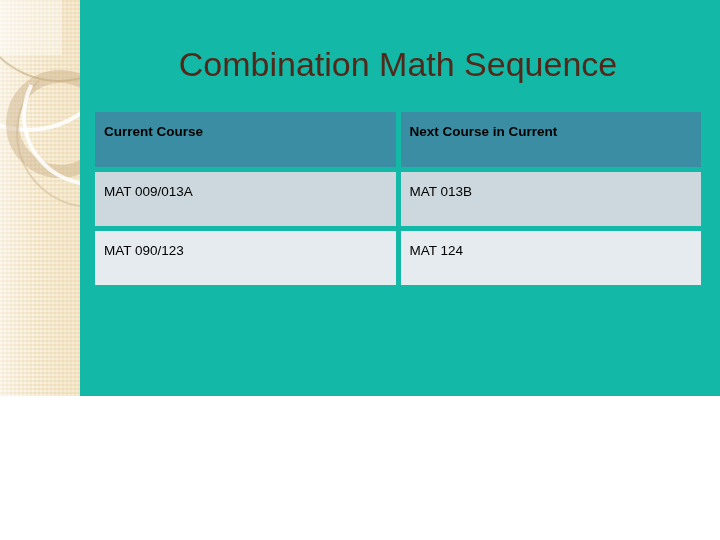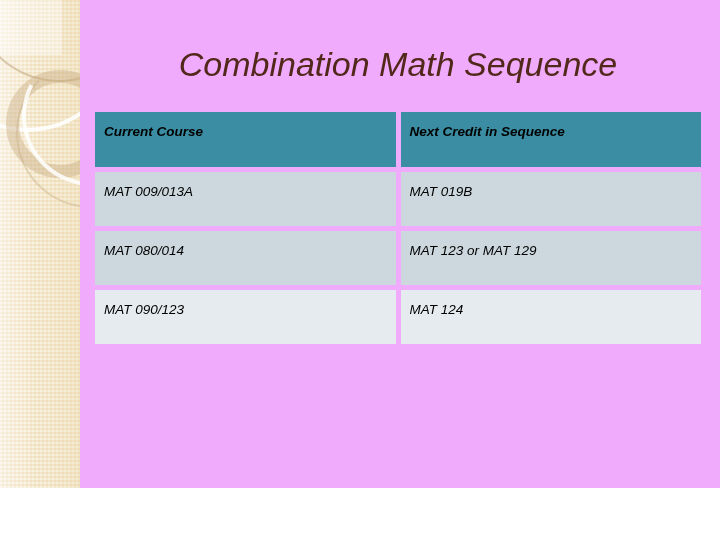--- a/index.html
+++ b/index.html
@@ -12,24 +12,23 @@
     background: #ffffff;
     font-family: "Liberation Sans", sans-serif;
     overflow: hidden;
     position: relative;
   }
 
   
   #slide {
     position: absolute;
     left: 0; top: 0;
-    width: 720px; height: 488px;
-    background: #f0abfc;
+    width: 720px; height: 396px;
+    background: #14b8a6;
     overflow: hidden;
-    font-style: italic;
   }
 
   
   #sidebar {
     position: absolute;
     left: 0; top: 0;
     width: 80px;
     height: 540px;
     background-color: #f4e5c4;
     background-image:
@@ -165,31 +164,27 @@
   <div id="title">Combination Math Sequence</div>
 
   <table id="course-table">
     <colgroup>
       <col class="c1">
       <col class="c2">
     </colgroup>
     <thead>
       <tr>
         <th>Current Course</th>
-        <th>Next Credit in Sequence</th>
+        <th>Next Course in Current</th>
       </tr>
     </thead>
     <tbody>
       <tr class="row-odd">
         <td>MAT 009/013A</td>
-        <td>MAT 019B</td>
-      </tr>
-      <tr class="row-odd">
-        <td>MAT 080/014</td>
-        <td>MAT 123 or MAT 129</td>
+        <td>MAT 013B</td>
       </tr>
       <tr class="row-even">
         <td>MAT 090/123</td>
         <td>MAT 124</td>
       </tr>
     </tbody>
   </table>
 
 </div>
 

